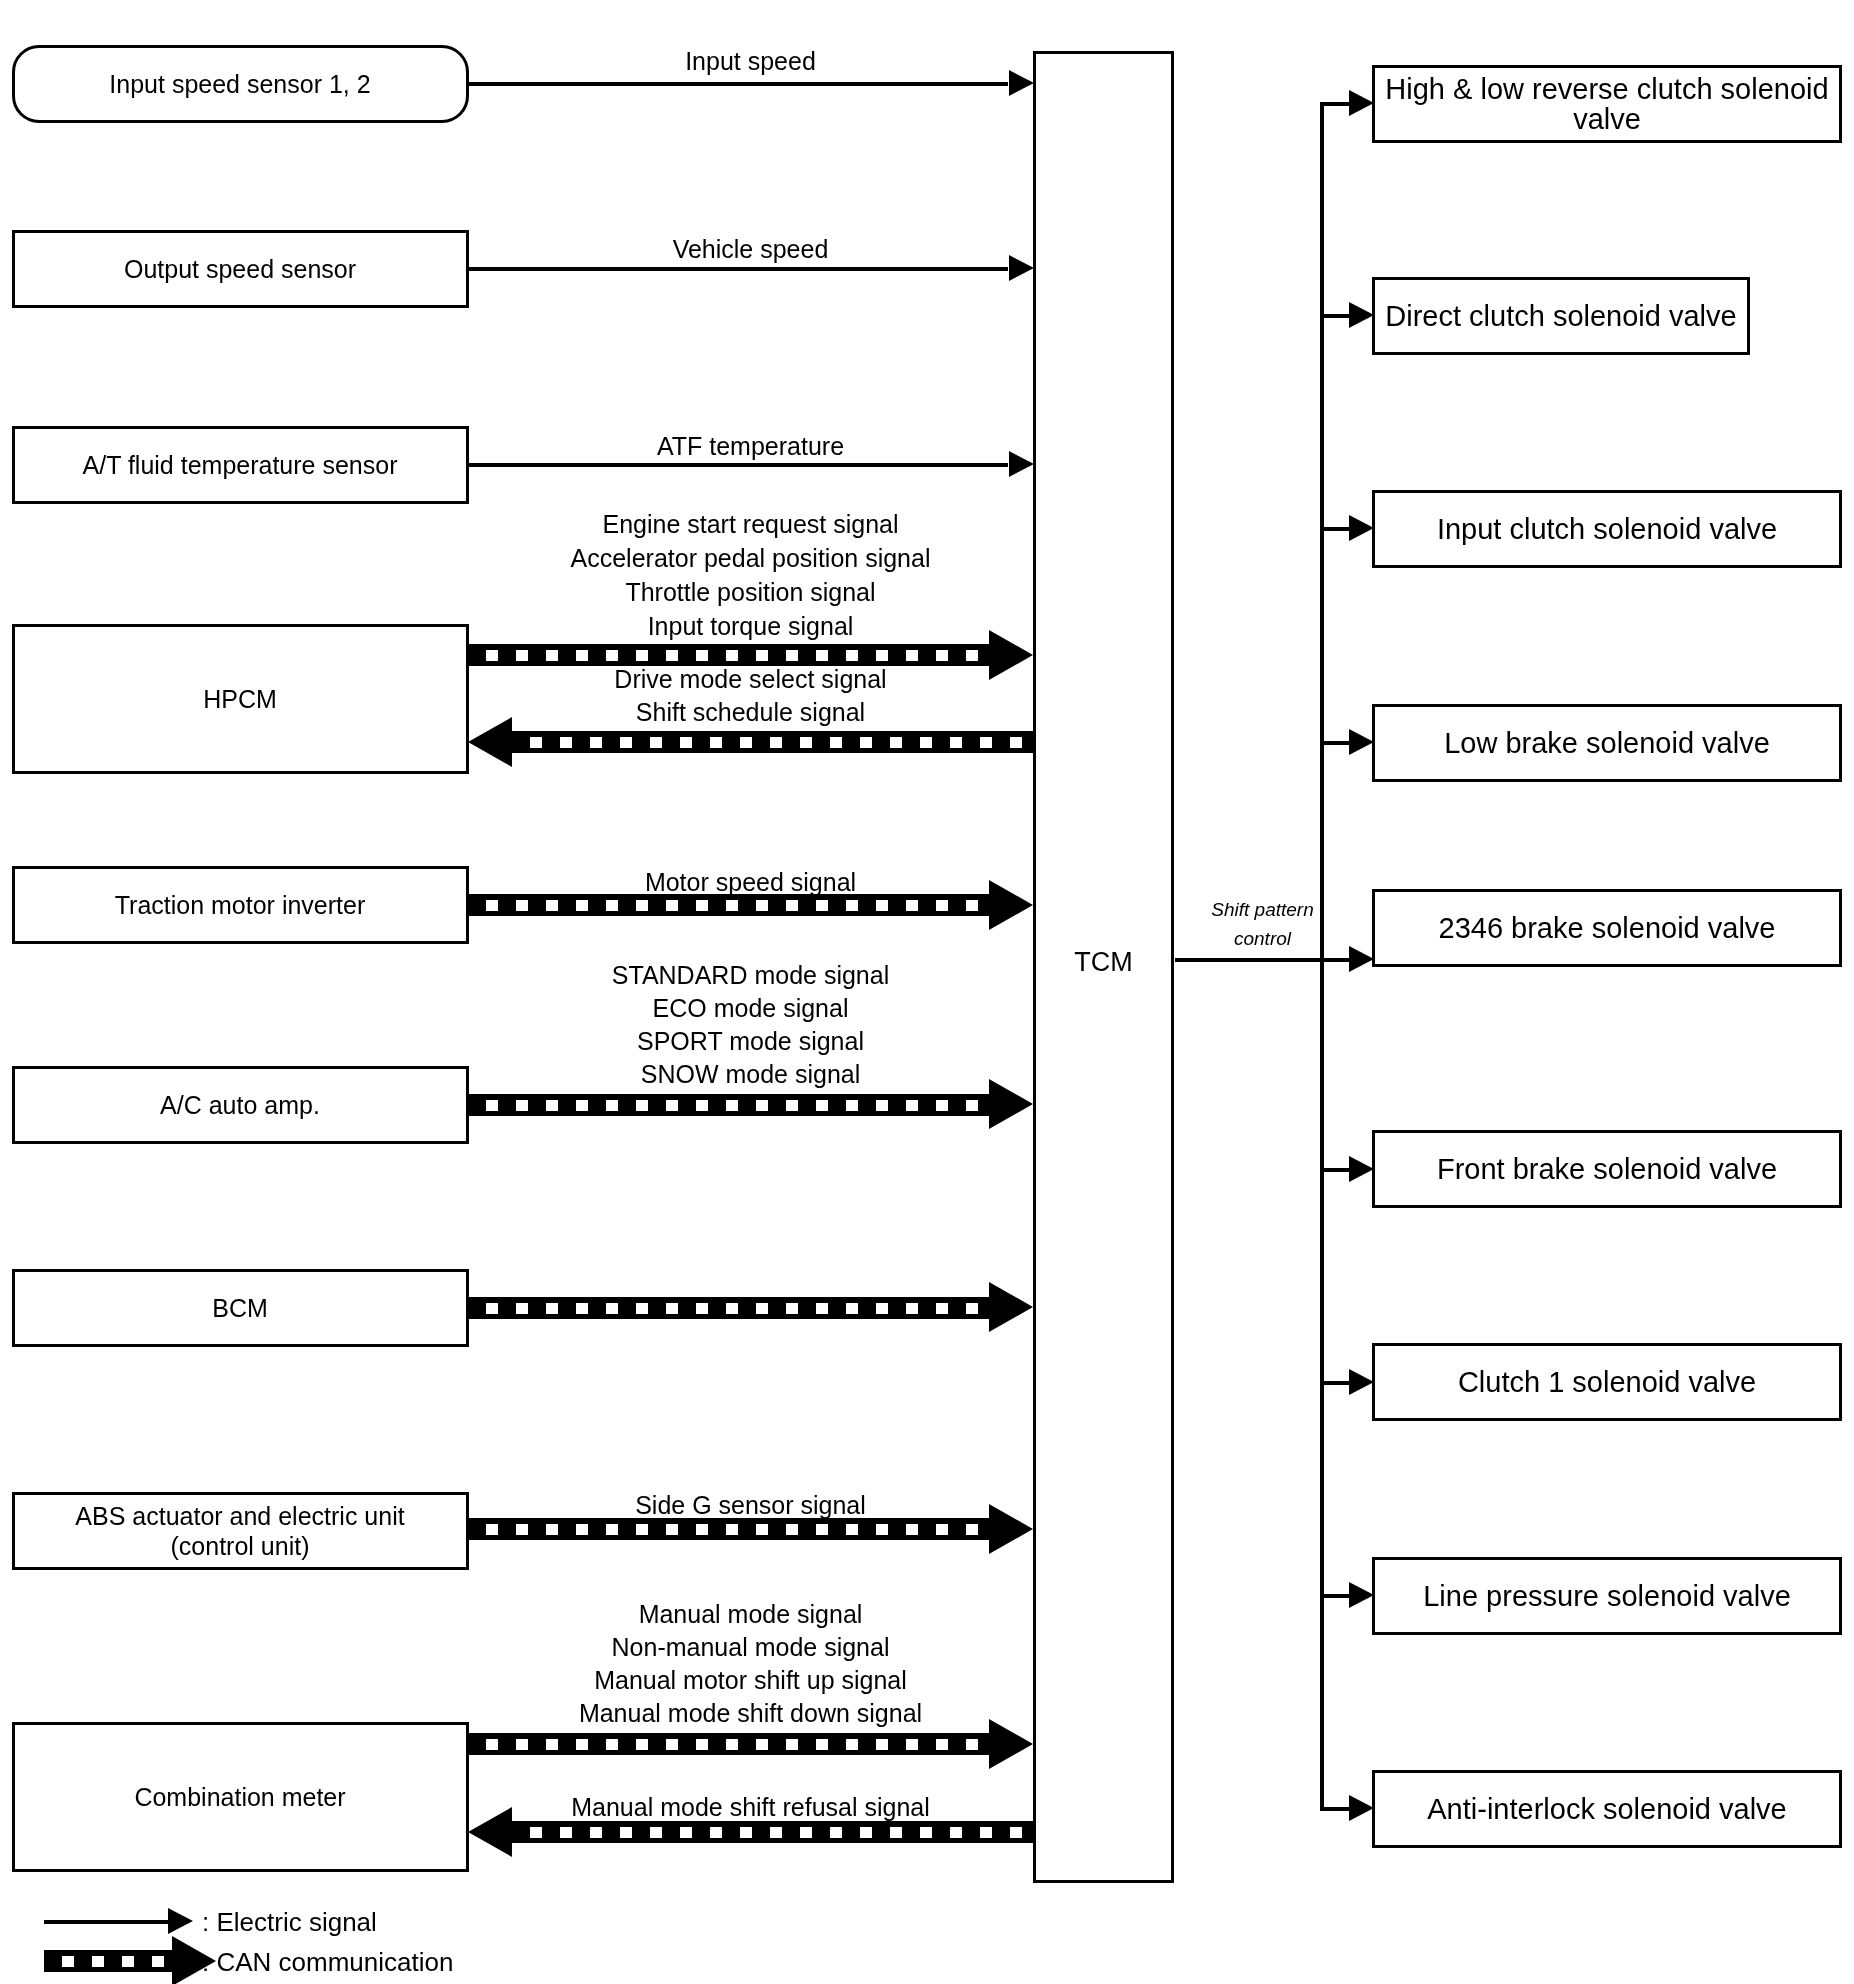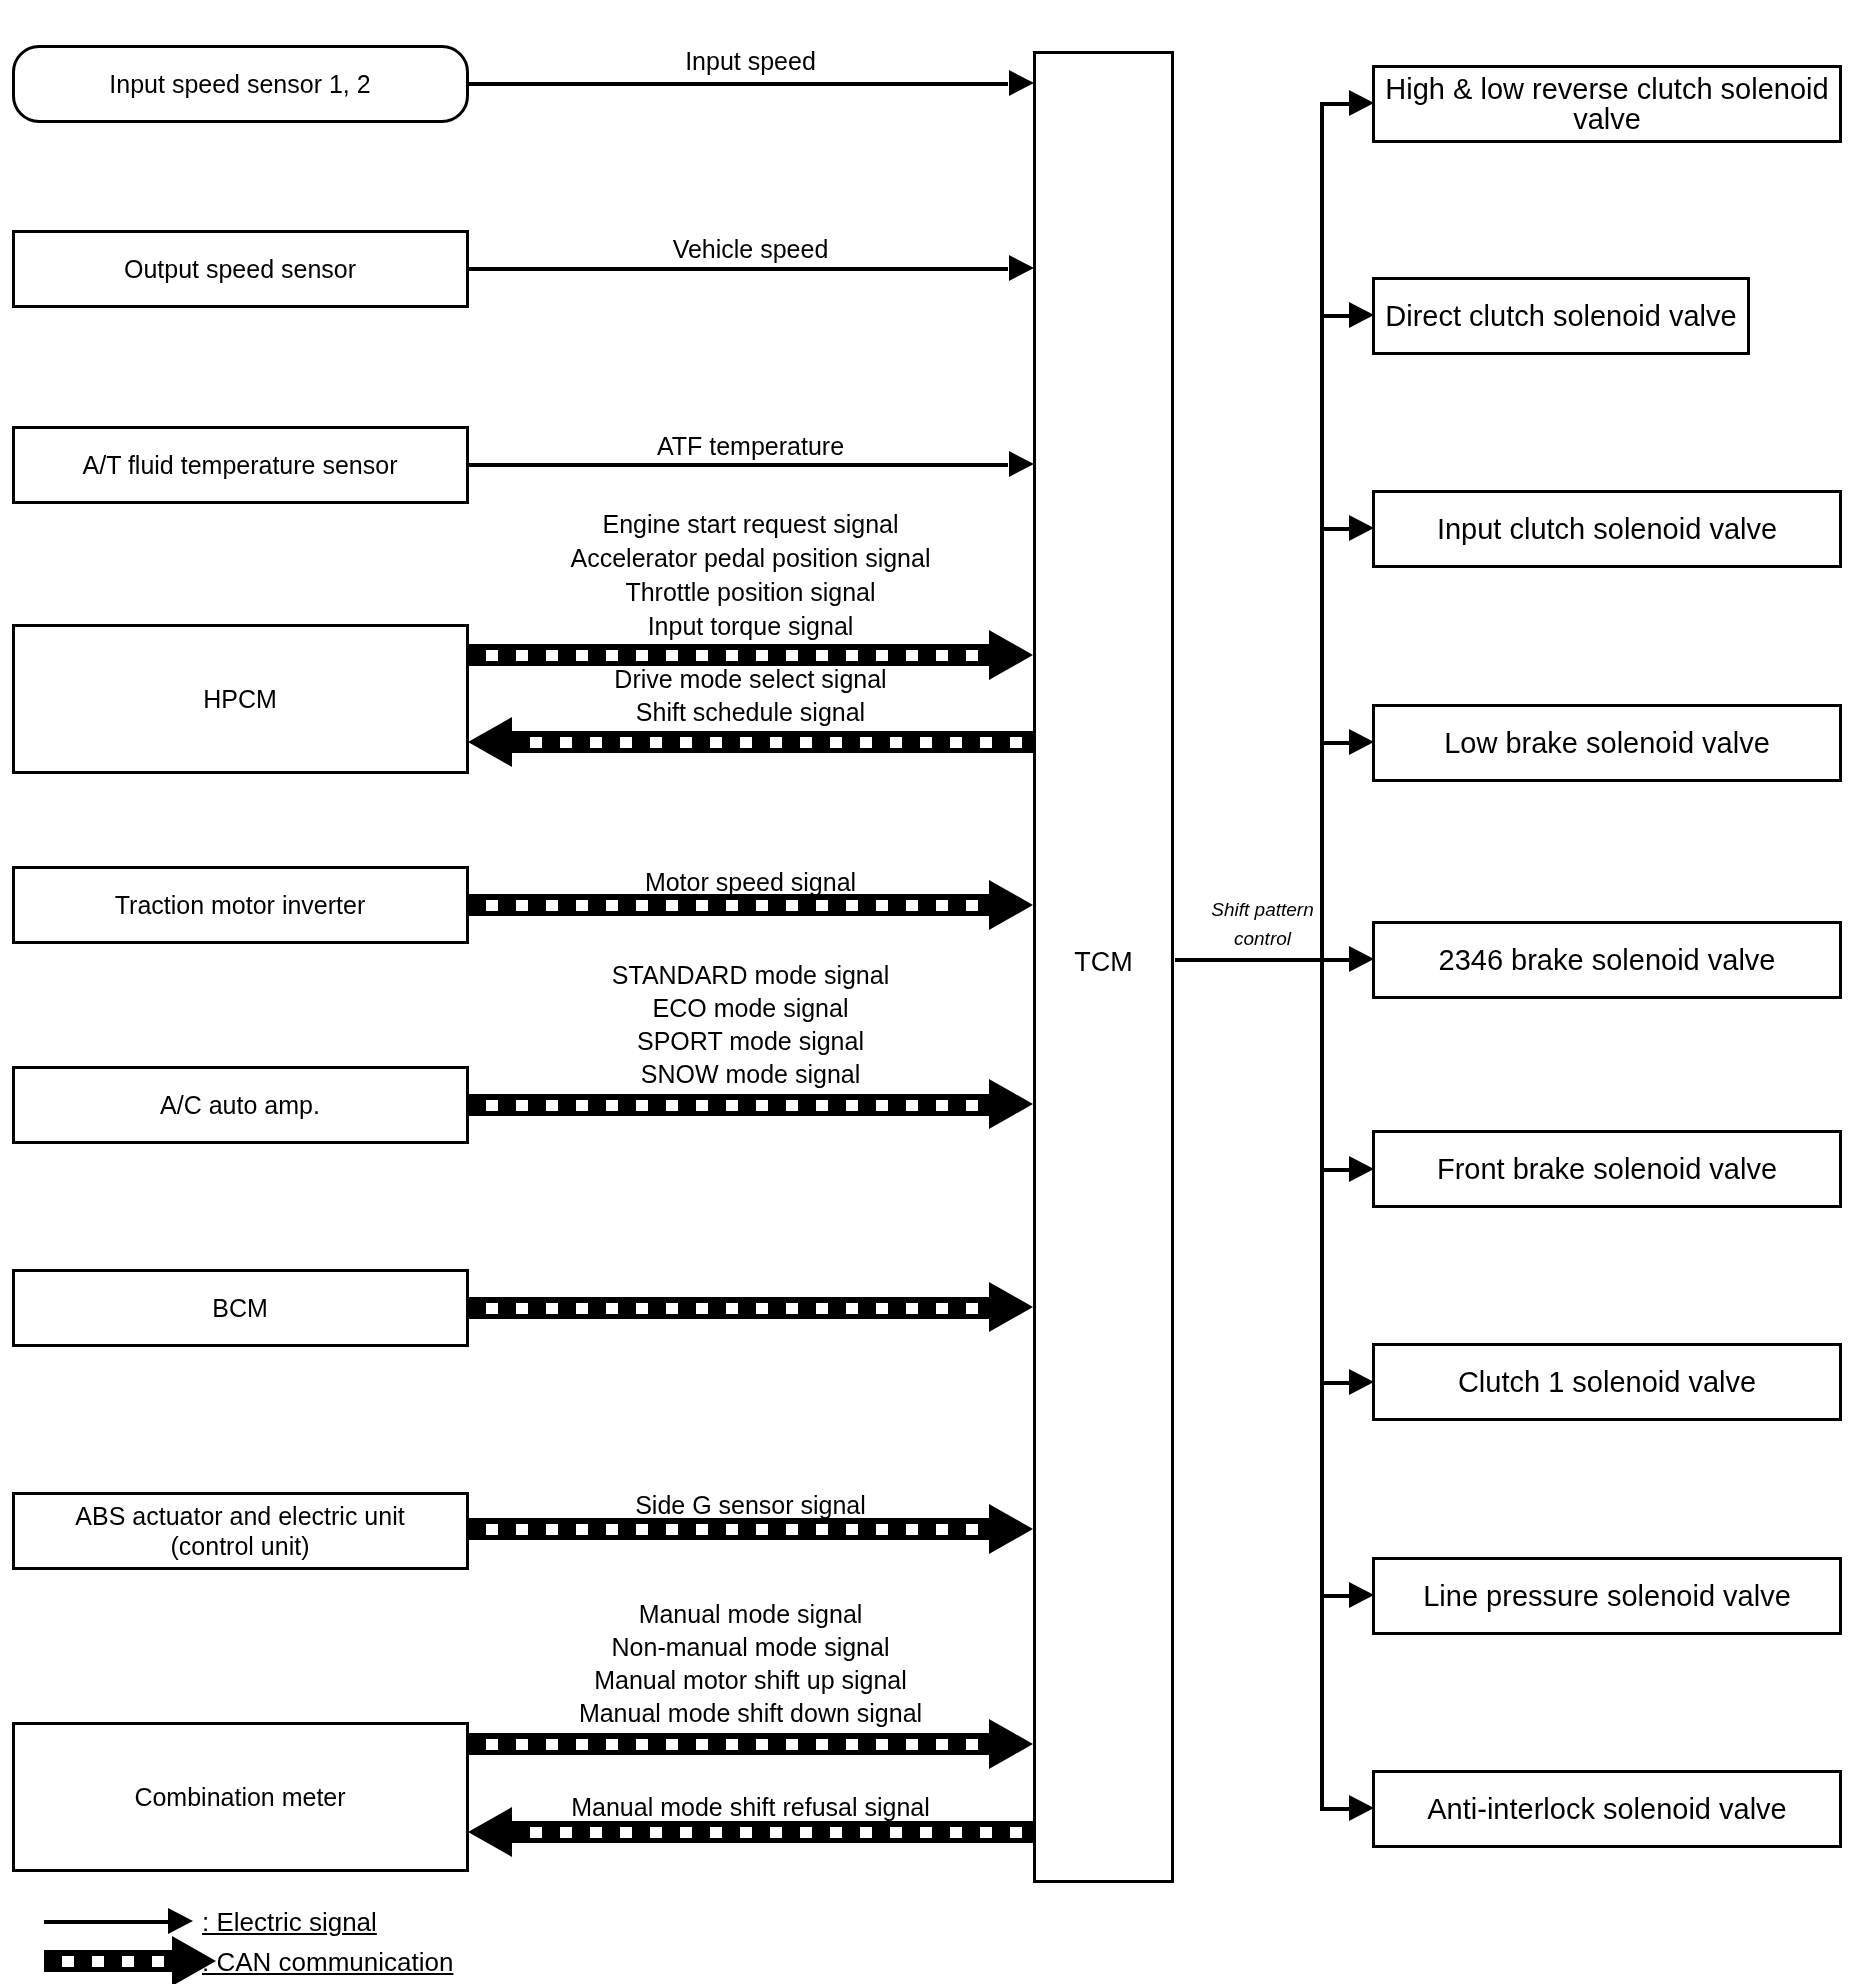--- a/index.html
+++ b/index.html
@@ -17,21 +17,21 @@
   .el-head-r{position:absolute;width:0;height:0;border-top:13.8px solid transparent;
              border-bottom:13.8px solid transparent;border-left:25px solid #000;}
   .can-band{position:absolute;height:22px;background-color:#000;
             background-image:repeating-linear-gradient(90deg,transparent 0 18.4px,#fff 18.4px 30px);
             background-size:100% 11px;background-position:0 50%;background-repeat:no-repeat;}
   .can-head-r{position:absolute;width:0;height:0;border-top:25px solid transparent;
               border-bottom:25px solid transparent;border-left:44px solid #000;}
   .can-head-l{position:absolute;width:0;height:0;border-top:25px solid transparent;
               border-bottom:25px solid transparent;border-right:44px solid #000;}
   .vline{position:absolute;width:3.7px;background:#000;}
-  .legend-text{position:absolute;font-size:26px;text-decoration:underline;}
+  .legend-text{position:absolute;font-size:26px;}
 </style>
 </head>
 <body>
 
 <div id="stage">
 
   <div class="box" style="left:11.5px;top:45px;width:457px;height:78px;border-radius:27px;">
       <span>Input speed sensor 1, 2</span>
     </div>
   <div class="box" style="left:11.5px;top:230px;width:457px;height:78px;">
@@ -173,21 +173,21 @@
     </div>
   <div class="box rbox" style="left:1372px;top:277px;width:378px;height:78px;">
       <span>Direct clutch solenoid valve</span>
     </div>
   <div class="box rbox" style="left:1372px;top:490px;width:470px;height:78px;">
       <span>Input clutch solenoid valve</span>
     </div>
   <div class="box rbox" style="left:1372px;top:704px;width:470px;height:78px;">
       <span>Low brake solenoid valve</span>
     </div>
-  <div class="box rbox" style="left:1372px;top:921px;width:470px;height:78px;">
+  <div class="box rbox" style="left:1372px;top:889px;width:470px;height:78px;">
       <span>2346 brake solenoid valve</span>
     </div>
   <div class="box rbox" style="left:1372px;top:1130px;width:470px;height:78px;">
       <span>Front brake solenoid valve</span>
     </div>
   <div class="box rbox" style="left:1372px;top:1343px;width:470px;height:78px;">
       <span>Clutch 1 solenoid valve</span>
     </div>
   <div class="box rbox" style="left:1372px;top:1557px;width:470px;height:78px;">
       <span>Line pressure solenoid valve</span>

